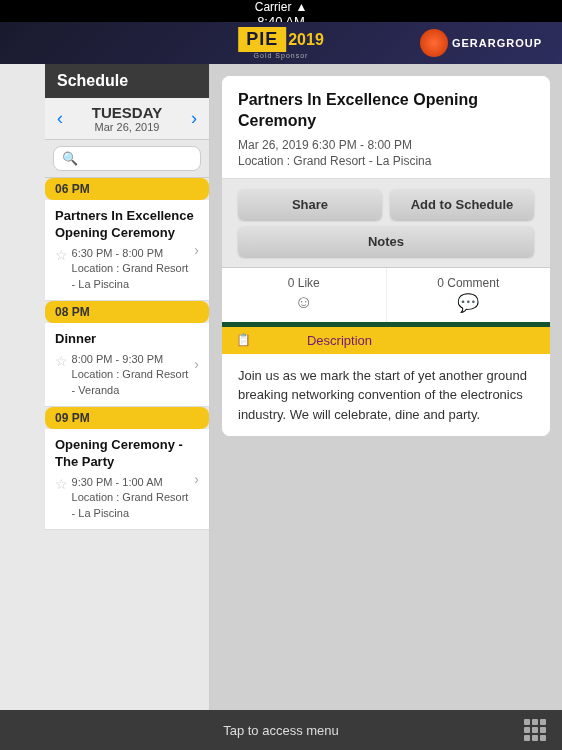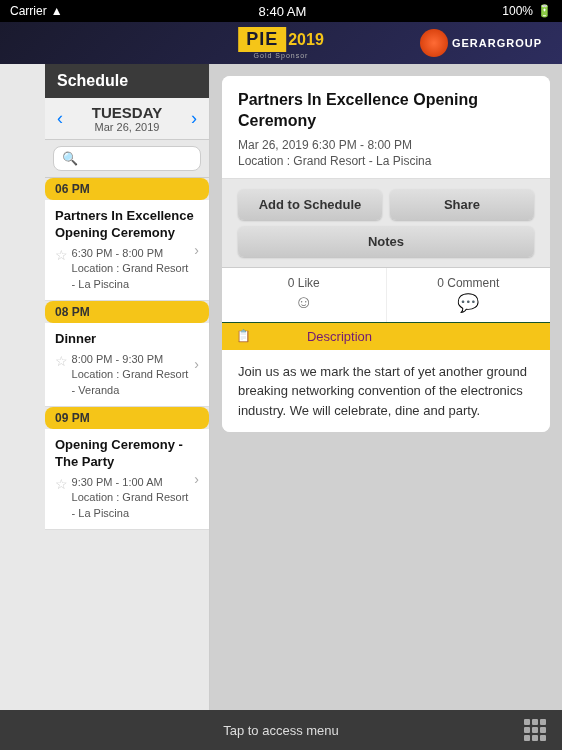--- a/index.html
+++ b/index.html
@@ -11,25 +11,26 @@
       overflow: hidden;
       position: relative;
     }
 
     
     .status-bar {
       background: #000;
       height: 22px;
       display: flex;
       align-items: center;
-      justify-content: space-between;
+      justify-content: flex-start;
       padding: 0 10px;
       color: #fff;
       font-size: 12px;
       font-weight: 500;
+      flex-direction: column;
     }
     .status-left { display: flex; align-items: center; gap: 4px; }
     .status-center { font-size: 13px; font-weight: 400; }
     .status-right { display: flex; align-items: center; gap: 4px; }
 
     
     .banner {
       background: linear-gradient(135deg, #1a1a2e, #2d2d5e);
       height: 42px;
       display: flex;
@@ -276,21 +277,21 @@
       text-align: center;
       cursor: pointer;
       border: none;
       background: linear-gradient(to bottom, #e0e0e0, #c8c8c8);
       color: #333;
       box-shadow: 0 1px 2px rgba(0,0,0,0.2);
     }
 
     .social-row {
       display: flex;
-      border-bottom: 1px solid #14532d;
+      border-bottom: 5px solid #14532d;
       background: #fff;
     }
     .social-item {
       flex: 1;
       display: flex;
       flex-direction: column;
       align-items: center;
       padding: 8px;
       border-right: 1px solid #eee;
       cursor: pointer;
@@ -462,22 +463,22 @@
     <div class="detail-card">
 
       <div class="detail-header">
         <div class="detail-title">Partners In Excellence Opening Ceremony</div>
         <div class="detail-time">Mar 26, 2019 6:30 PM - 8:00 PM</div>
         <div class="detail-location">Location : Grand Resort - La Piscina</div>
       </div>
 
       <div class="action-buttons">
         <div class="btn-row">
+          <button class="btn-action">Share</button>
           <button class="btn-action">Add to Schedule</button>
-          <button class="btn-action">Share</button>
         </div>
         <button class="btn-notes">Notes</button>
       </div>
 
       <div class="social-row">
         <div class="social-item">
           <span class="social-count">0 Like</span>
           <span class="social-icon">☺</span>
         </div>
         <div class="social-item">

